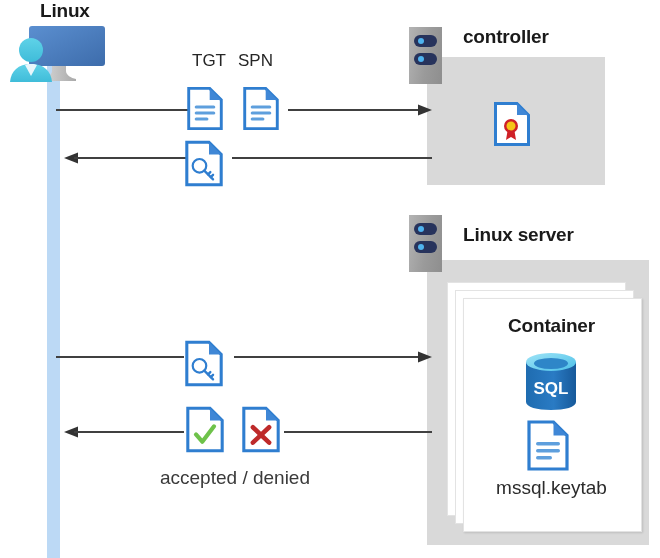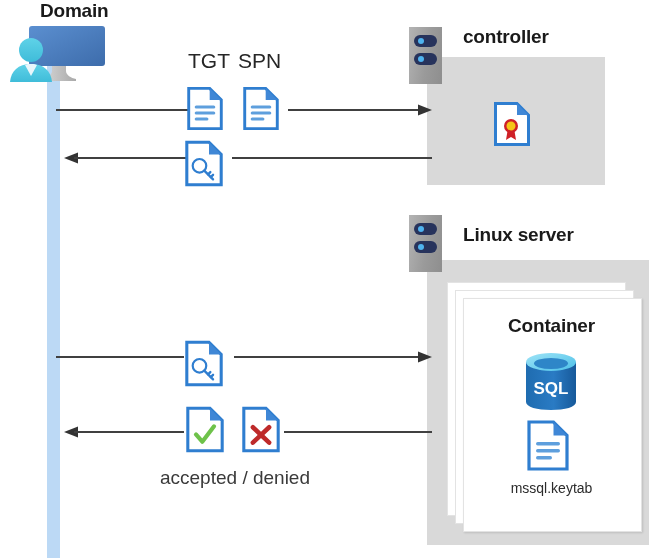--- a/index.html
+++ b/index.html
@@ -14,21 +14,21 @@
 
   
   .ttl{
     font-weight:bold;color:#1a1a1a;font-size:19px;line-height:22px;
     letter-spacing:-0.2px;
   }
   .lbl{
     color:#3a3a3a;font-size:17px;line-height:20px;font-weight:normal;
   }
   .smalltag{
-    color:#262626;font-size:21px;line-height:20px;
+    color:#262626;font-size:17px;line-height:20px;
   }
 
   
   .graypanel{background:#d9d9d9;}
   .serverbox{
     background:linear-gradient(100deg,#b4b4b4 0%,#9a9a9a 55%,#8e8e8e 100%);
   }
   .serverpill{
     position:absolute;background:#27335c;border-radius:7px;
   }
@@ -78,21 +78,21 @@
       <rect x="21" y="4" width="76" height="40" rx="3" fill="url(#monGrad)"></rect>
 
       <circle cx="23" cy="28" r="12" fill="url(#personGrad)"></circle>
 
       <path d="M23 42 c-13 0 -20 7 -21 18 h42 c-1 -11 -8 -18 -21 -18 z" fill="url(#personGrad)"></path>
 
       <path d="M17 43 l6 11 l6 -11 l-3 -1 h-6 z" fill="#e9f6fb"></path>
     </svg>
   </div>
 
-  <div class="abs ttl" style="left:40px;top:0px;width:120px;">Domain</div>
+  <div class="abs ttl" style="left:40px;top:0px;width:120px;">Linux</div>
 
   <div class="abs graypanel" style="left:427px;top:57px;width:178px;height:128px;"></div>
 
   <div class="abs serverbox" style="left:409px;top:27px;width:33px;height:57px;">
     <div class="serverpill" style="left:5px;top:8px;width:23px;height:12px;"></div>
     <div class="serverdot" style="left:9px;top:11px;width:6px;height:6px;"></div>
     <div class="serverpill" style="left:5px;top:26px;width:23px;height:12px;"></div>
     <div class="serverdot" style="left:9px;top:29px;width:6px;height:6px;"></div>
   </div>
 
@@ -149,21 +149,21 @@
   <div class="abs" style="left:527px;top:420px;width:42px;height:51px;">
     <svg width="42" height="51" viewBox="0 0 42 51">
       <path d="M2 2 H26.5 L40 15.5 V49 H2 Z" fill="#ffffff" stroke="#2f7ed0" stroke-width="3.2"></path>
       <path d="M26.5 2 L40 15.5 H26.5 Z" fill="#3f87d6"></path>
       <rect x="9" y="22" width="24" height="3.4" rx="1.7" fill="#5e9fdd"></rect>
       <rect x="9" y="29" width="24" height="3.4" rx="1.7" fill="#5e9fdd"></rect>
       <rect x="9" y="36" width="16" height="3.4" rx="1.7" fill="#5e9fdd"></rect>
     </svg>
   </div>
 
-  <div class="abs lbl" style="left:463px;top:478px;width:177px;text-align:center;font-size:14px;color:#2b2b2b;">mssql.keytab</div>
+  <div class="abs lbl" style="left:463px;top:478px;width:177px;text-align:center;font-size:19px;color:#2b2b2b;">mssql.keytab</div>
 
   <div class="abs" style="left:56px;top:100px;width:376px;height:20px;">
     <svg width="376" height="20" viewBox="0 0 376 20">
       <line x1="0" y1="10" x2="134" y2="10" stroke="#404040" stroke-width="1.8"></line>
       <line x1="232" y1="10" x2="366" y2="10" stroke="#404040" stroke-width="1.8"></line>
       <polygon points="376,10 362,4.5 362,15.5" fill="#333333"></polygon>
     </svg>
   </div>
 
   <div class="abs smalltag" style="left:184px;top:51px;width:50px;text-align:center;">TGT</div>

